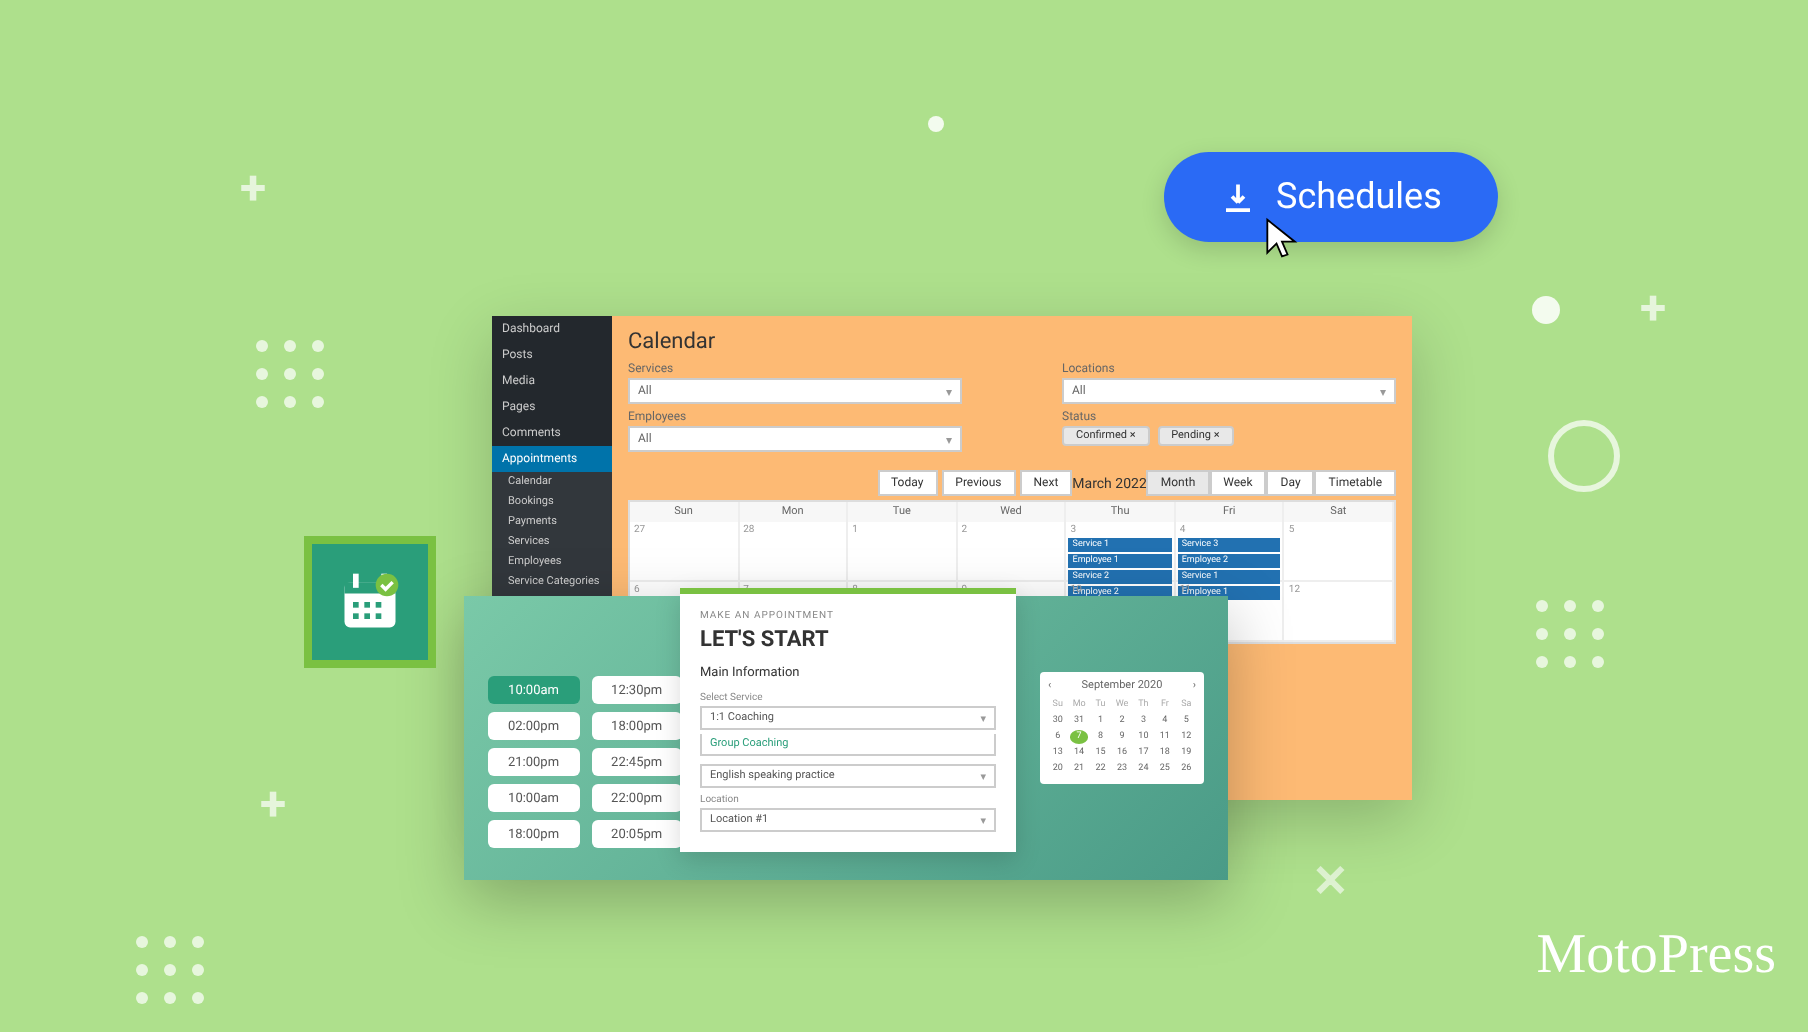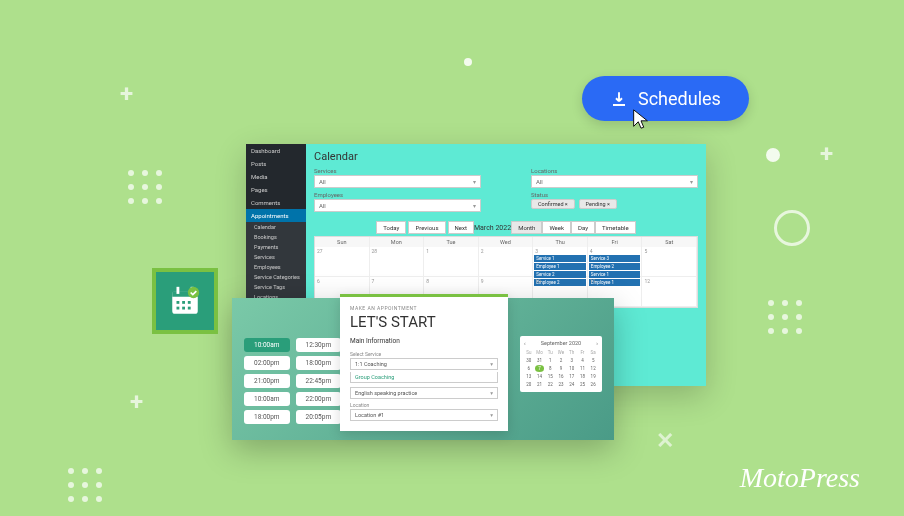--- a/index.html
+++ b/index.html
@@ -10,34 +10,34 @@
 .dots span{width:6px;height:6px;background:#fff;border-radius:50%;opacity:.7}
 .dot-big{width:14px;height:14px;background:#fff;border-radius:50%;opacity:.85}
 .circ{width:36px;height:36px;border:3px solid #fff;border-radius:50%;opacity:.7}
 .x{color:#fff;font-size:22px;font-weight:700;opacity:.6}
 
 
 .dl-btn{position:absolute;top:76px;left:582px;background:#2a6af5;color:#fff;border-radius:999px;padding:12px 28px;font-size:18px;display:flex;align-items:center;gap:10px;box-shadow:0 4px 12px rgba(0,0,0,.15);z-index:100}
 .cursor{position:absolute;top:108px;left:630px;z-index:101}
 
 
-.wp{position:absolute;top:144px;left:246px;width:460px;height:242px;background:#5eead4;box-shadow:0 10px 30px rgba(0,0,0,.2);display:flex;font-size:7px;color:#333}
+.wp{position:absolute;top:158px;left:246px;width:460px;height:242px;background:#fdba74;box-shadow:0 10px 30px rgba(0,0,0,.2);display:flex;font-size:7px;color:#333}
 .wp-side{width:60px;background:#23282d;color:#ccc;font-size:6px}
 .wp-side div{padding:3px 5px;white-space:nowrap;overflow:hidden}
 .wp-side .act{background:#0073aa;color:#fff}
 .wp-side .sub{background:#32373c;padding:2px 5px 2px 8px;font-size:5.5px}
 .wp-main{flex:1;padding:6px 8px}
 .wp-title{font-size:11px;font-weight:400;margin-bottom:4px}
 .wp-filters{display:flex;gap:50px;margin-bottom:6px}
 .wp-fcol{flex:1}
 .wp-flabel{font-size:6px;color:#666;margin-bottom:1px}
 .wp-sel{border:1px solid #ccc;background:#fff;padding:2px 4px;font-size:6px;color:#666;position:relative;margin-bottom:3px}
 .wp-sel::after{content:"▾";position:absolute;right:4px;color:#999}
 .wp-pill{display:inline-block;background:#e8e8e8;border:1px solid #ccc;padding:1px 6px;font-size:5.5px;margin-right:2px;border-radius:2px}
-.wp-tools{display:flex;justify-content:center;align-items:center;margin-bottom:0}
+.wp-tools{display:flex;justify-content:flex-end;align-items:center;margin-bottom:0}
 .wp-navbtns{display:flex;gap:2px}
 .wp-btn{border:1px solid #ccc;background:#fff;padding:2px 6px;font-size:6px}
 .wp-views{display:flex}
 .wp-views .wp-btn.act{background:#e8e8e8}
 .wp-month{font-size:7px}
 .cal{border:1px solid #ddd;background:#fff;margin-top:2px}
 .cal-head{display:grid;grid-template-columns:repeat(7,1fr);background:#f7f7f7}
 .cal-head div{padding:2px;text-align:center;font-size:5.5px;color:#666;border-right:1px solid #eee}
 .cal-body{display:grid;grid-template-columns:repeat(7,1fr)}
 .cal-cell{height:30px;border-right:1px solid #eee;border-bottom:1px solid #eee;position:relative;padding:1px;font-size:5px;color:#999}
@@ -45,38 +45,38 @@
 .ev{background:#2271b1;color:#fff;font-size:4.5px;padding:1px 2px;margin-top:7px;margin-bottom:1px;white-space:nowrap;overflow:hidden}
 .ev2{margin-top:1px}
 
 
 .fw{position:absolute;top:298px;left:232px;width:382px;height:142px;background:linear-gradient(135deg,#7ac9a8,#4a9b87);box-shadow:0 10px 30px rgba(0,0,0,.25);padding:40px 12px 12px;display:flex;gap:8px;z-index:50}
 .fw-slots{display:grid;grid-template-columns:1fr 1fr;gap:4px 6px;align-content:start}
 .slot{background:#fff;border-radius:3px;padding:3px 10px;font-size:6.5px;color:#555;text-align:center}
 .slot.act{background:#2a9e7a;color:#fff}
 .fw-form{position:absolute;top:-4px;left:108px;width:168px;background:#fff;border-top:3px solid #7ac142;padding:8px 10px;box-shadow:0 4px 12px rgba(0,0,0,.15);font-size:6px;color:#555}
 .fw-micro{font-size:5px;color:#888;letter-spacing:.5px}
-.fw-h{font-size:15px;font-weight:400;color:#333;margin:2px 0 6px}
+.fw-h{font-size:11px;font-weight:700;color:#333;margin:2px 0 6px}
 .fw-sub{font-size:6.5px;font-weight:400;color:#333;margin-bottom:6px}
 .fw-label{font-size:5px;color:#888;margin-bottom:1px;margin-top:3px}
 .fw-sel{border:1px solid #ccc;padding:2px 4px;font-size:5.5px;position:relative;margin-bottom:2px}
 .fw-sel::after{content:"▾";position:absolute;right:4px;color:#999}
 .fw-opt{color:#2a9e7a;padding:2px 4px;border:1px solid #ccc;border-top:none;font-size:5.5px}
 .fw-mini{position:absolute;top:38px;right:12px;width:82px;background:#fff;border-radius:2px;padding:4px;font-size:5px;color:#666}
 .fw-mh{display:flex;justify-content:space-between;align-items:center;font-size:5.5px;margin-bottom:3px}
 .fw-grid{display:grid;grid-template-columns:repeat(7,1fr);gap:1px;text-align:center}
 .fw-grid span{padding:1px 0;font-size:4.5px}
 .fw-grid .wd{color:#aaa}
 .fw-grid .sel{background:#7ac142;color:#fff;border-radius:50%}
 
 
 .badge{position:absolute;top:268px;left:152px;width:66px;height:66px;background:#2a9e7a;border:4px solid #7ac142;display:flex;align-items:center;justify-content:center;z-index:60}
 
 
-.brand{position:absolute;bottom:22px;right:44px;color:#fff;font-family:"Brush Script MT",cursive;font-size:28px;font-style:italic}
+.brand{position:absolute;bottom:22px;right:16px;color:#fff;font-family:"Brush Script MT",cursive;font-size:28px;}
 </style>
 </head>
 <body>
 
 <div class="decor plus" style="top:80px;left:120px">+</div>
 <div class="decor plus" style="top:140px;left:820px">+</div>
 <div class="decor plus" style="top:388px;left:130px">+</div>
 <div class="decor dot-big" style="top:148px;left:766px"></div>
 <div class="decor dot-big" style="top:58px;left:464px;width:8px;height:8px"></div>
 <div class="decor circ" style="top:210px;left:774px"></div>

